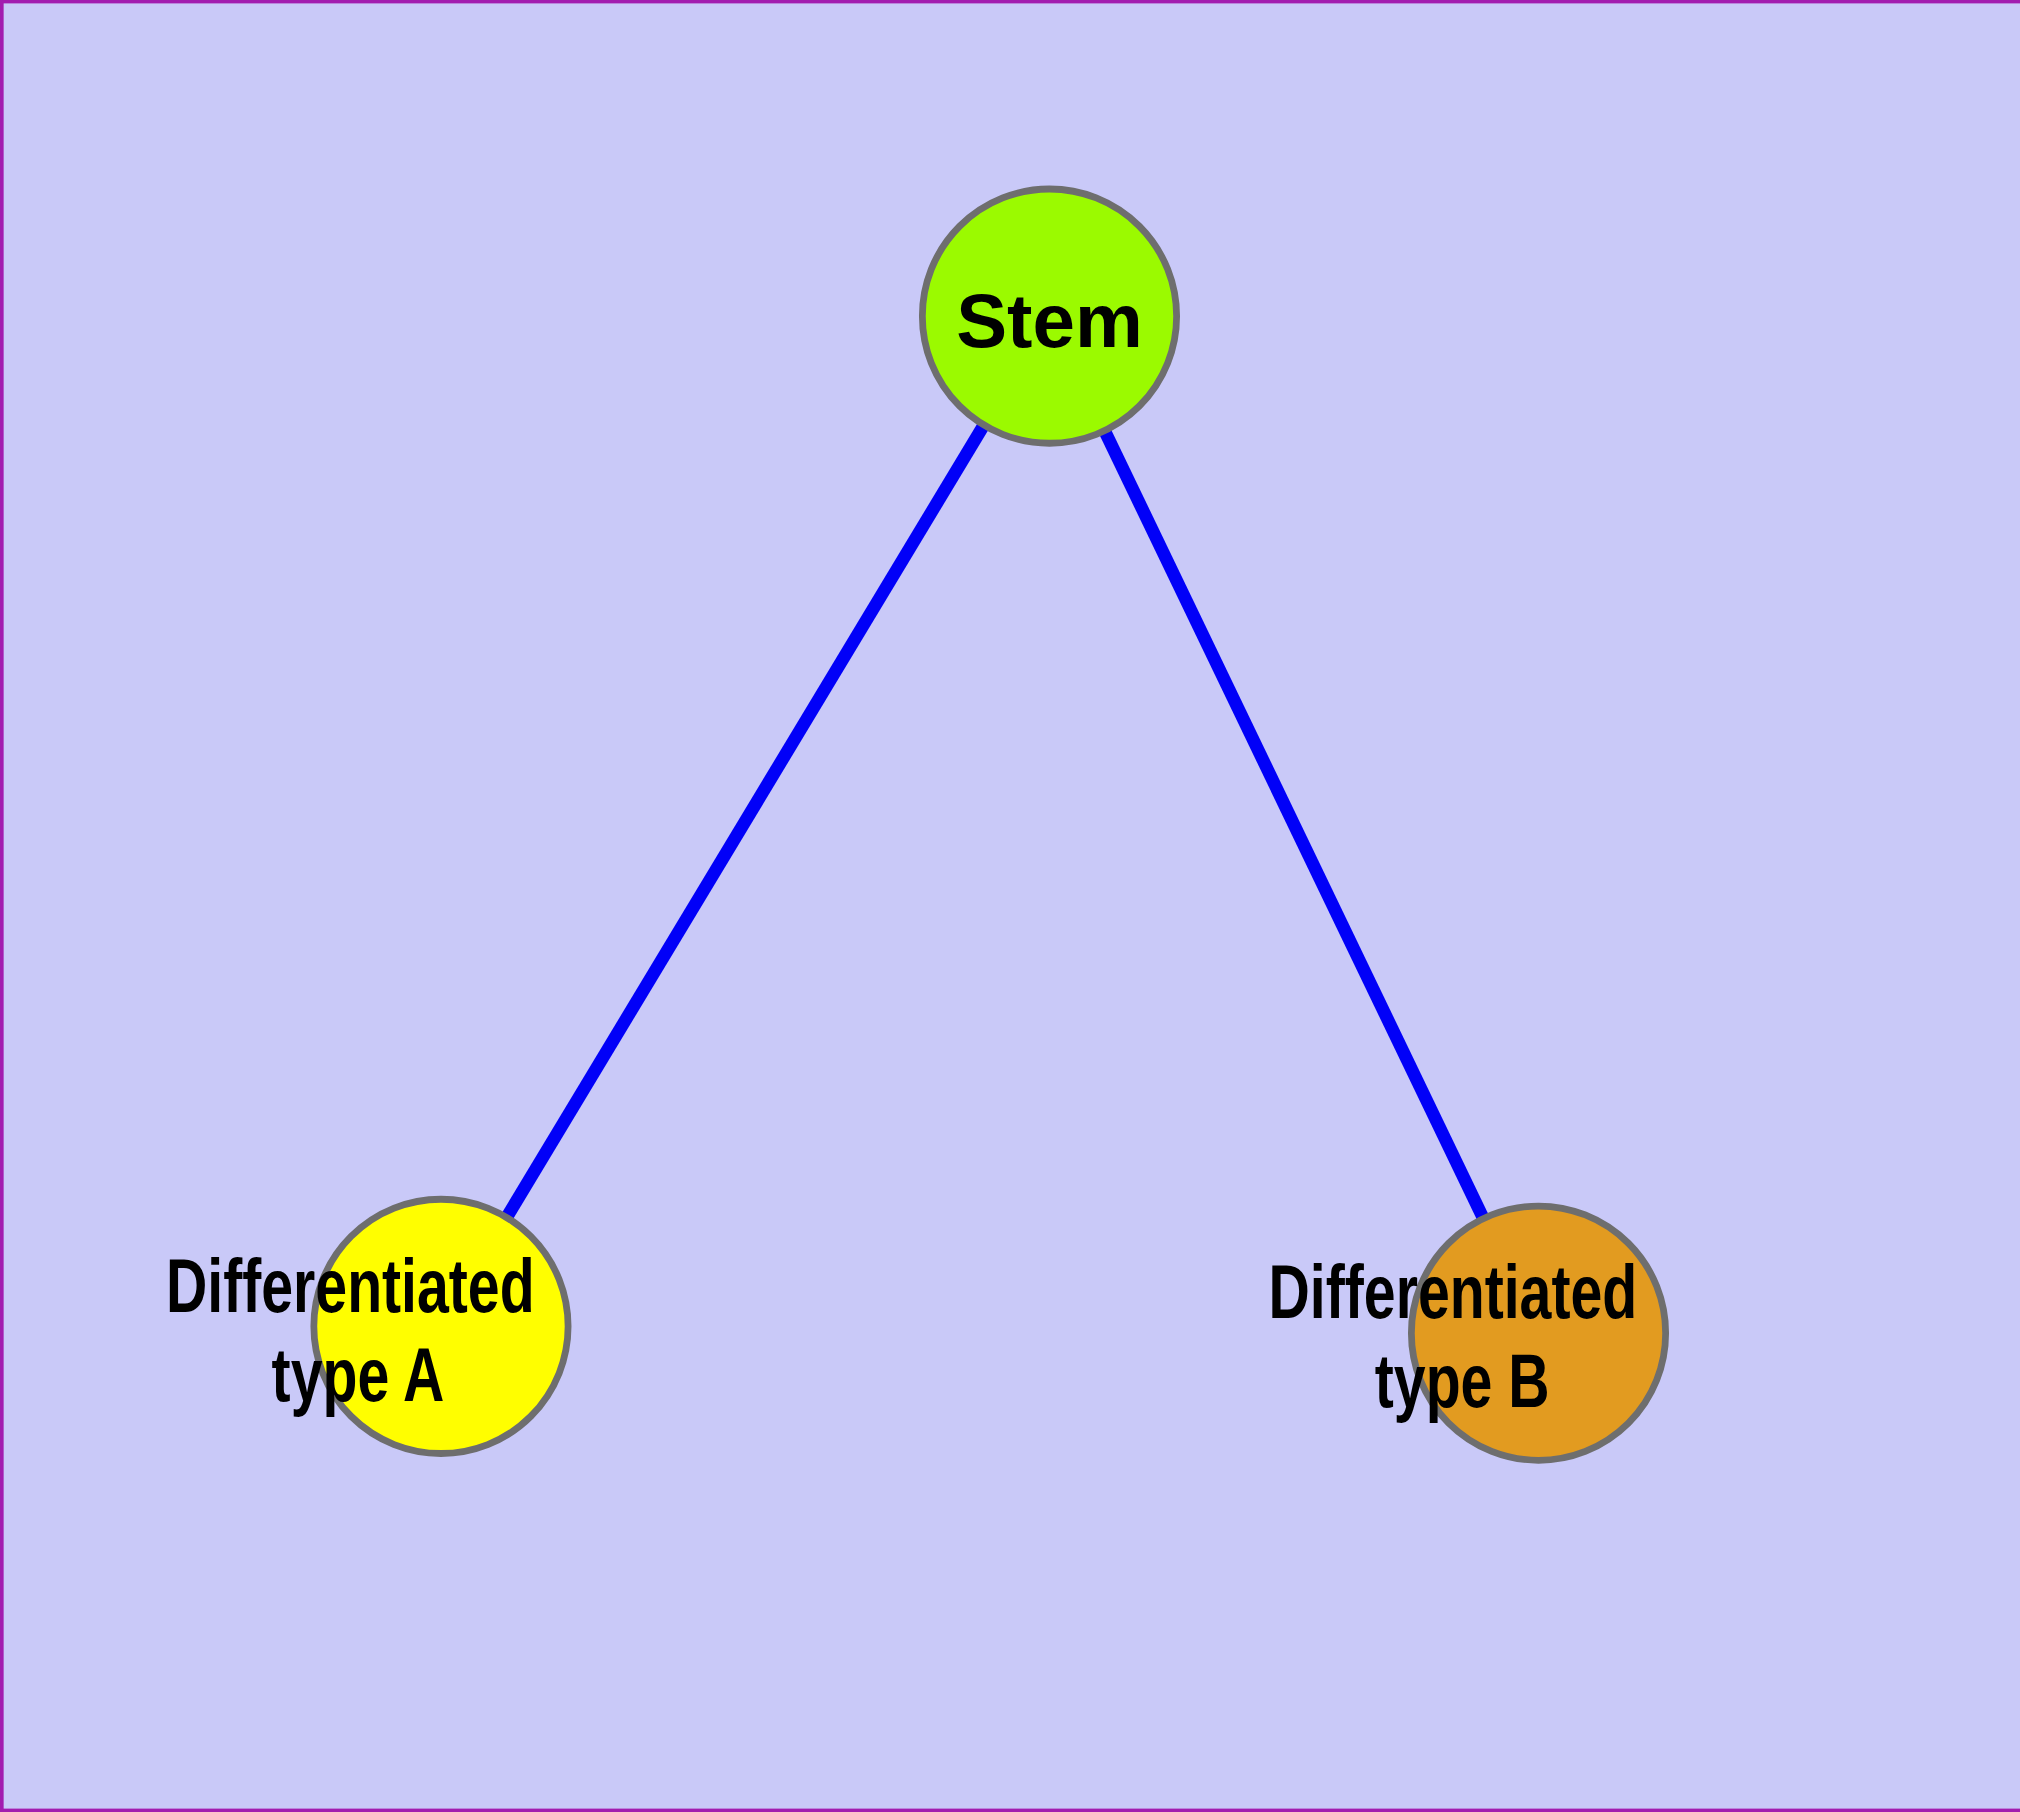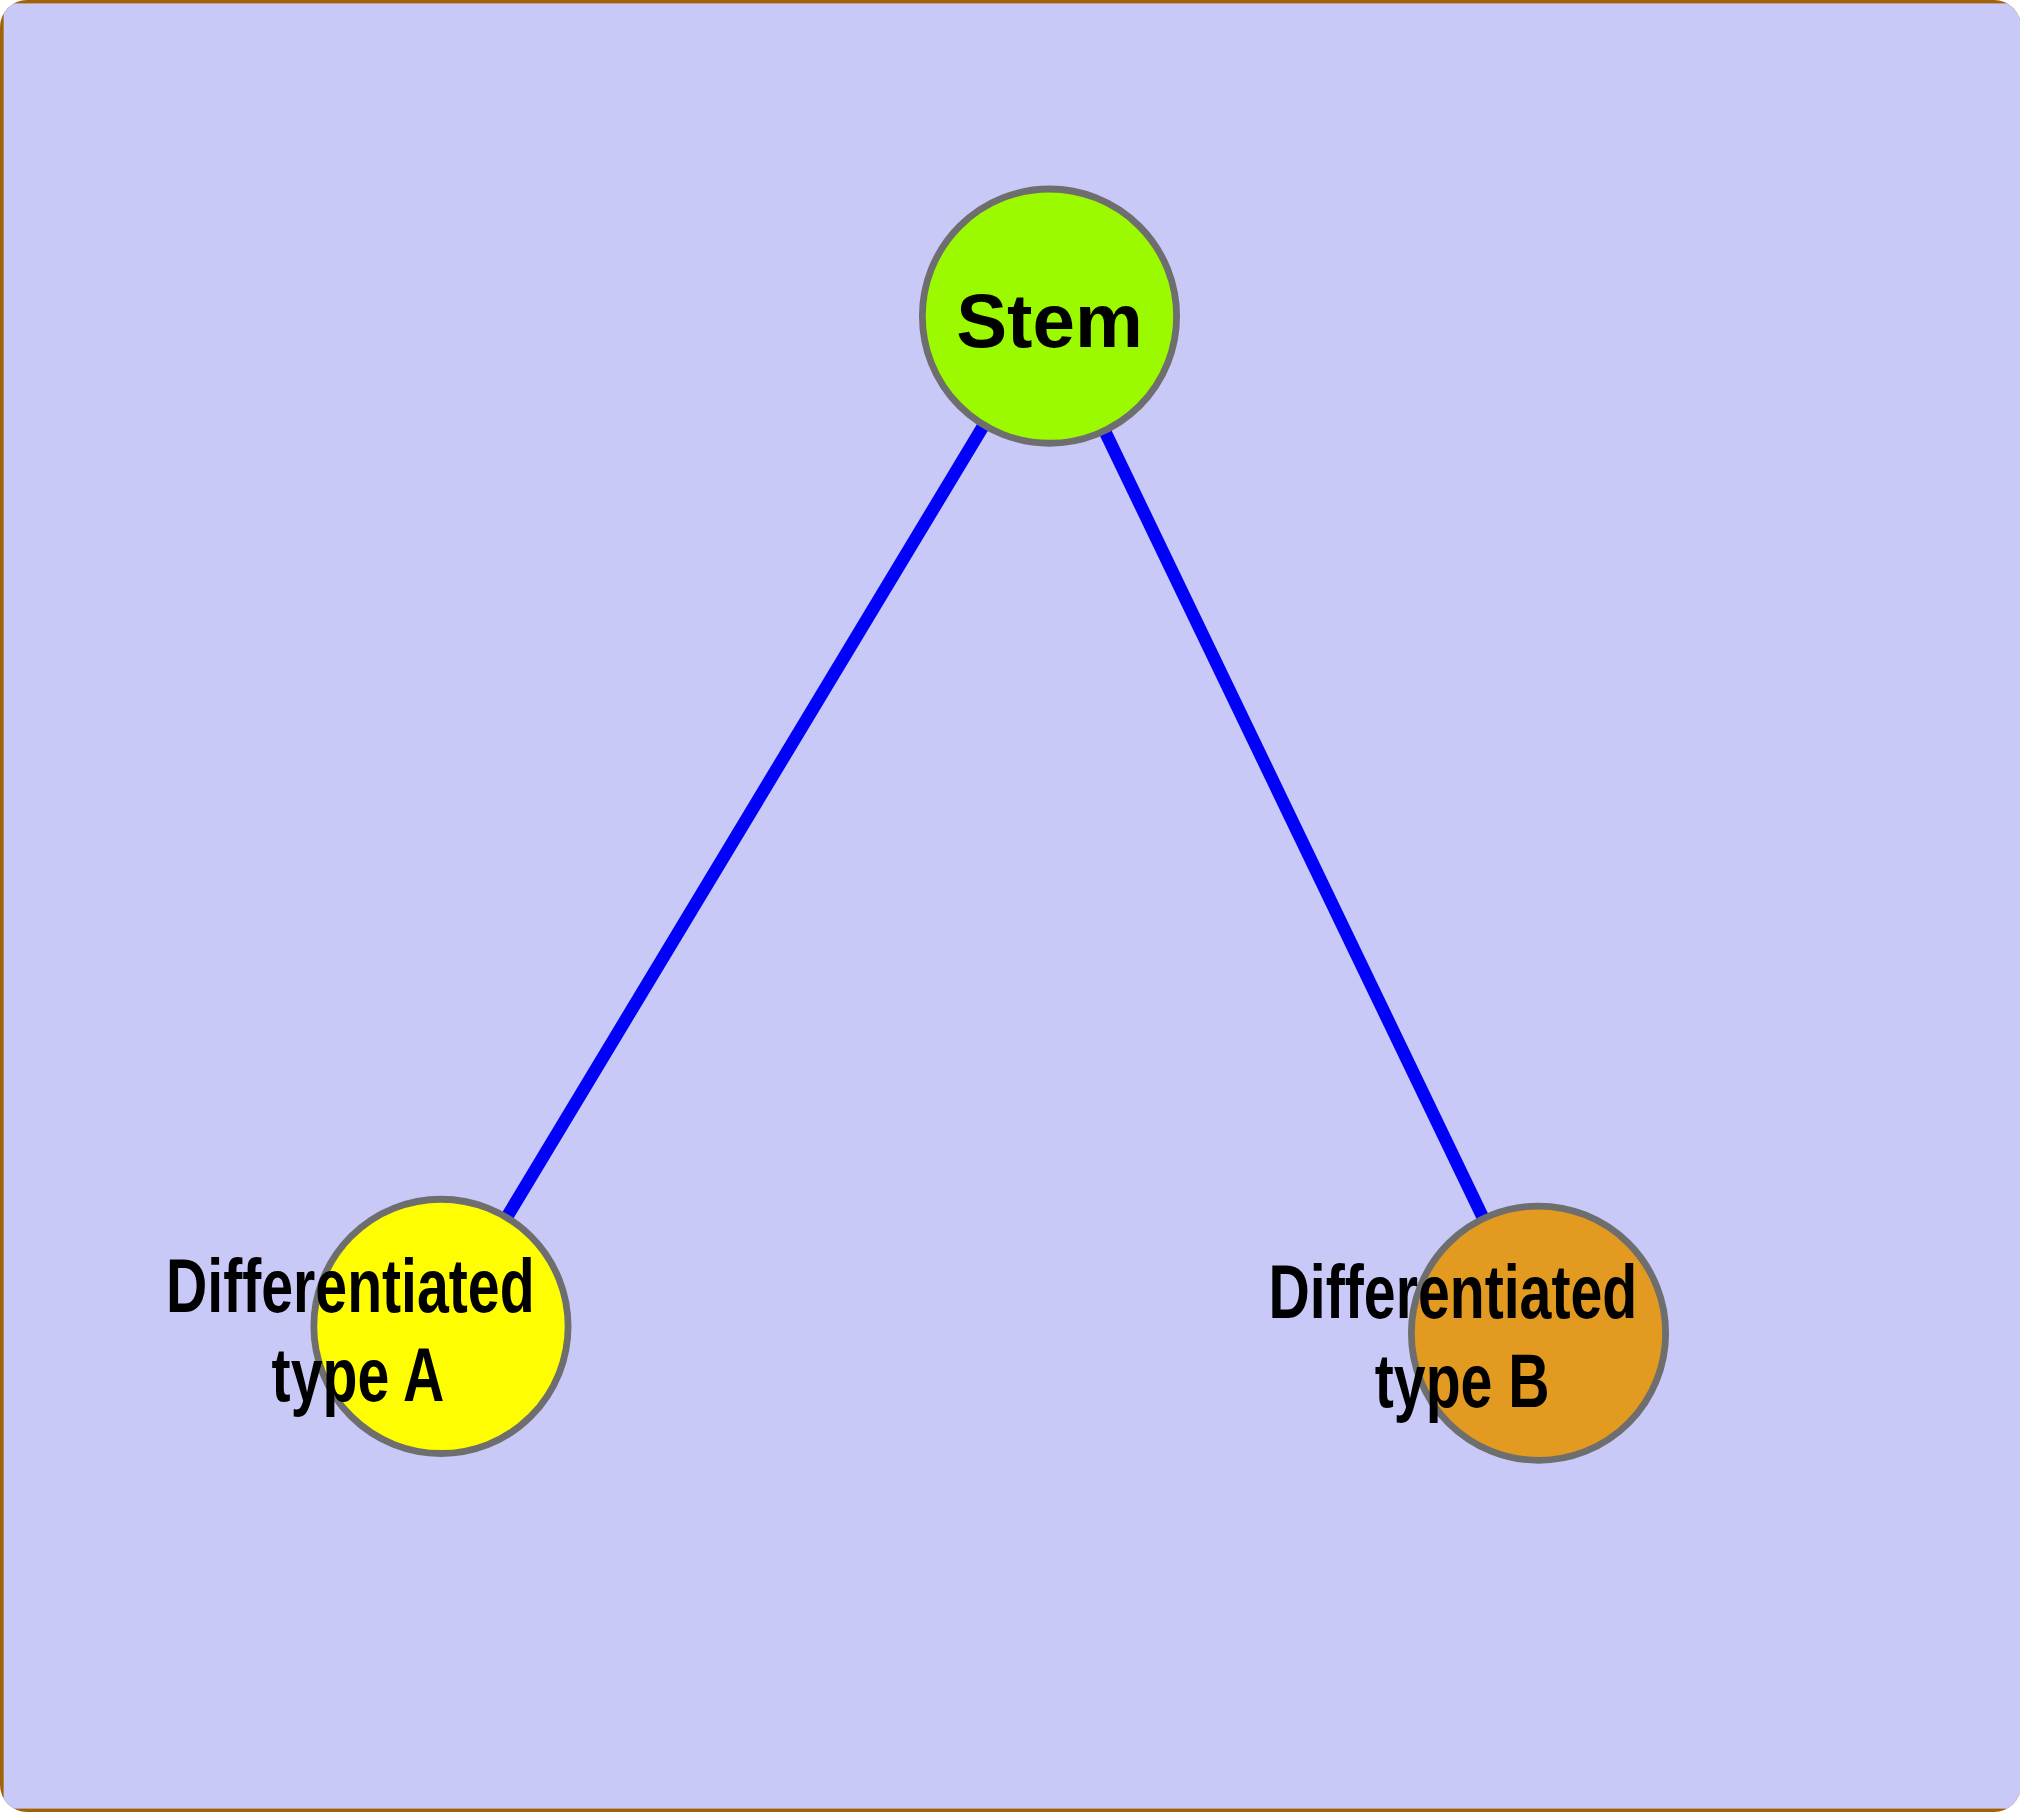--- a/index.html
+++ b/index.html
@@ -4,24 +4,23 @@
 <style>
   html, body {
     margin: 0;
     padding: 0;
     background: #ffffff;
   }
   .stage {
     position: relative;
     width: 2021px;
     height: 1812px;
-    background: #a16207; 
+    background: #a21caf; 
     overflow: hidden;
     font-family: "Liberation Sans", "DejaVu Sans", sans-serif;
-    border-radius: 27px;
   }
   .stage svg {
     display: block;
     width: 2021px;
     height: 1812px;
   }
   .node-circle {
     stroke-width: 8px;
   }
   .edge-line {

